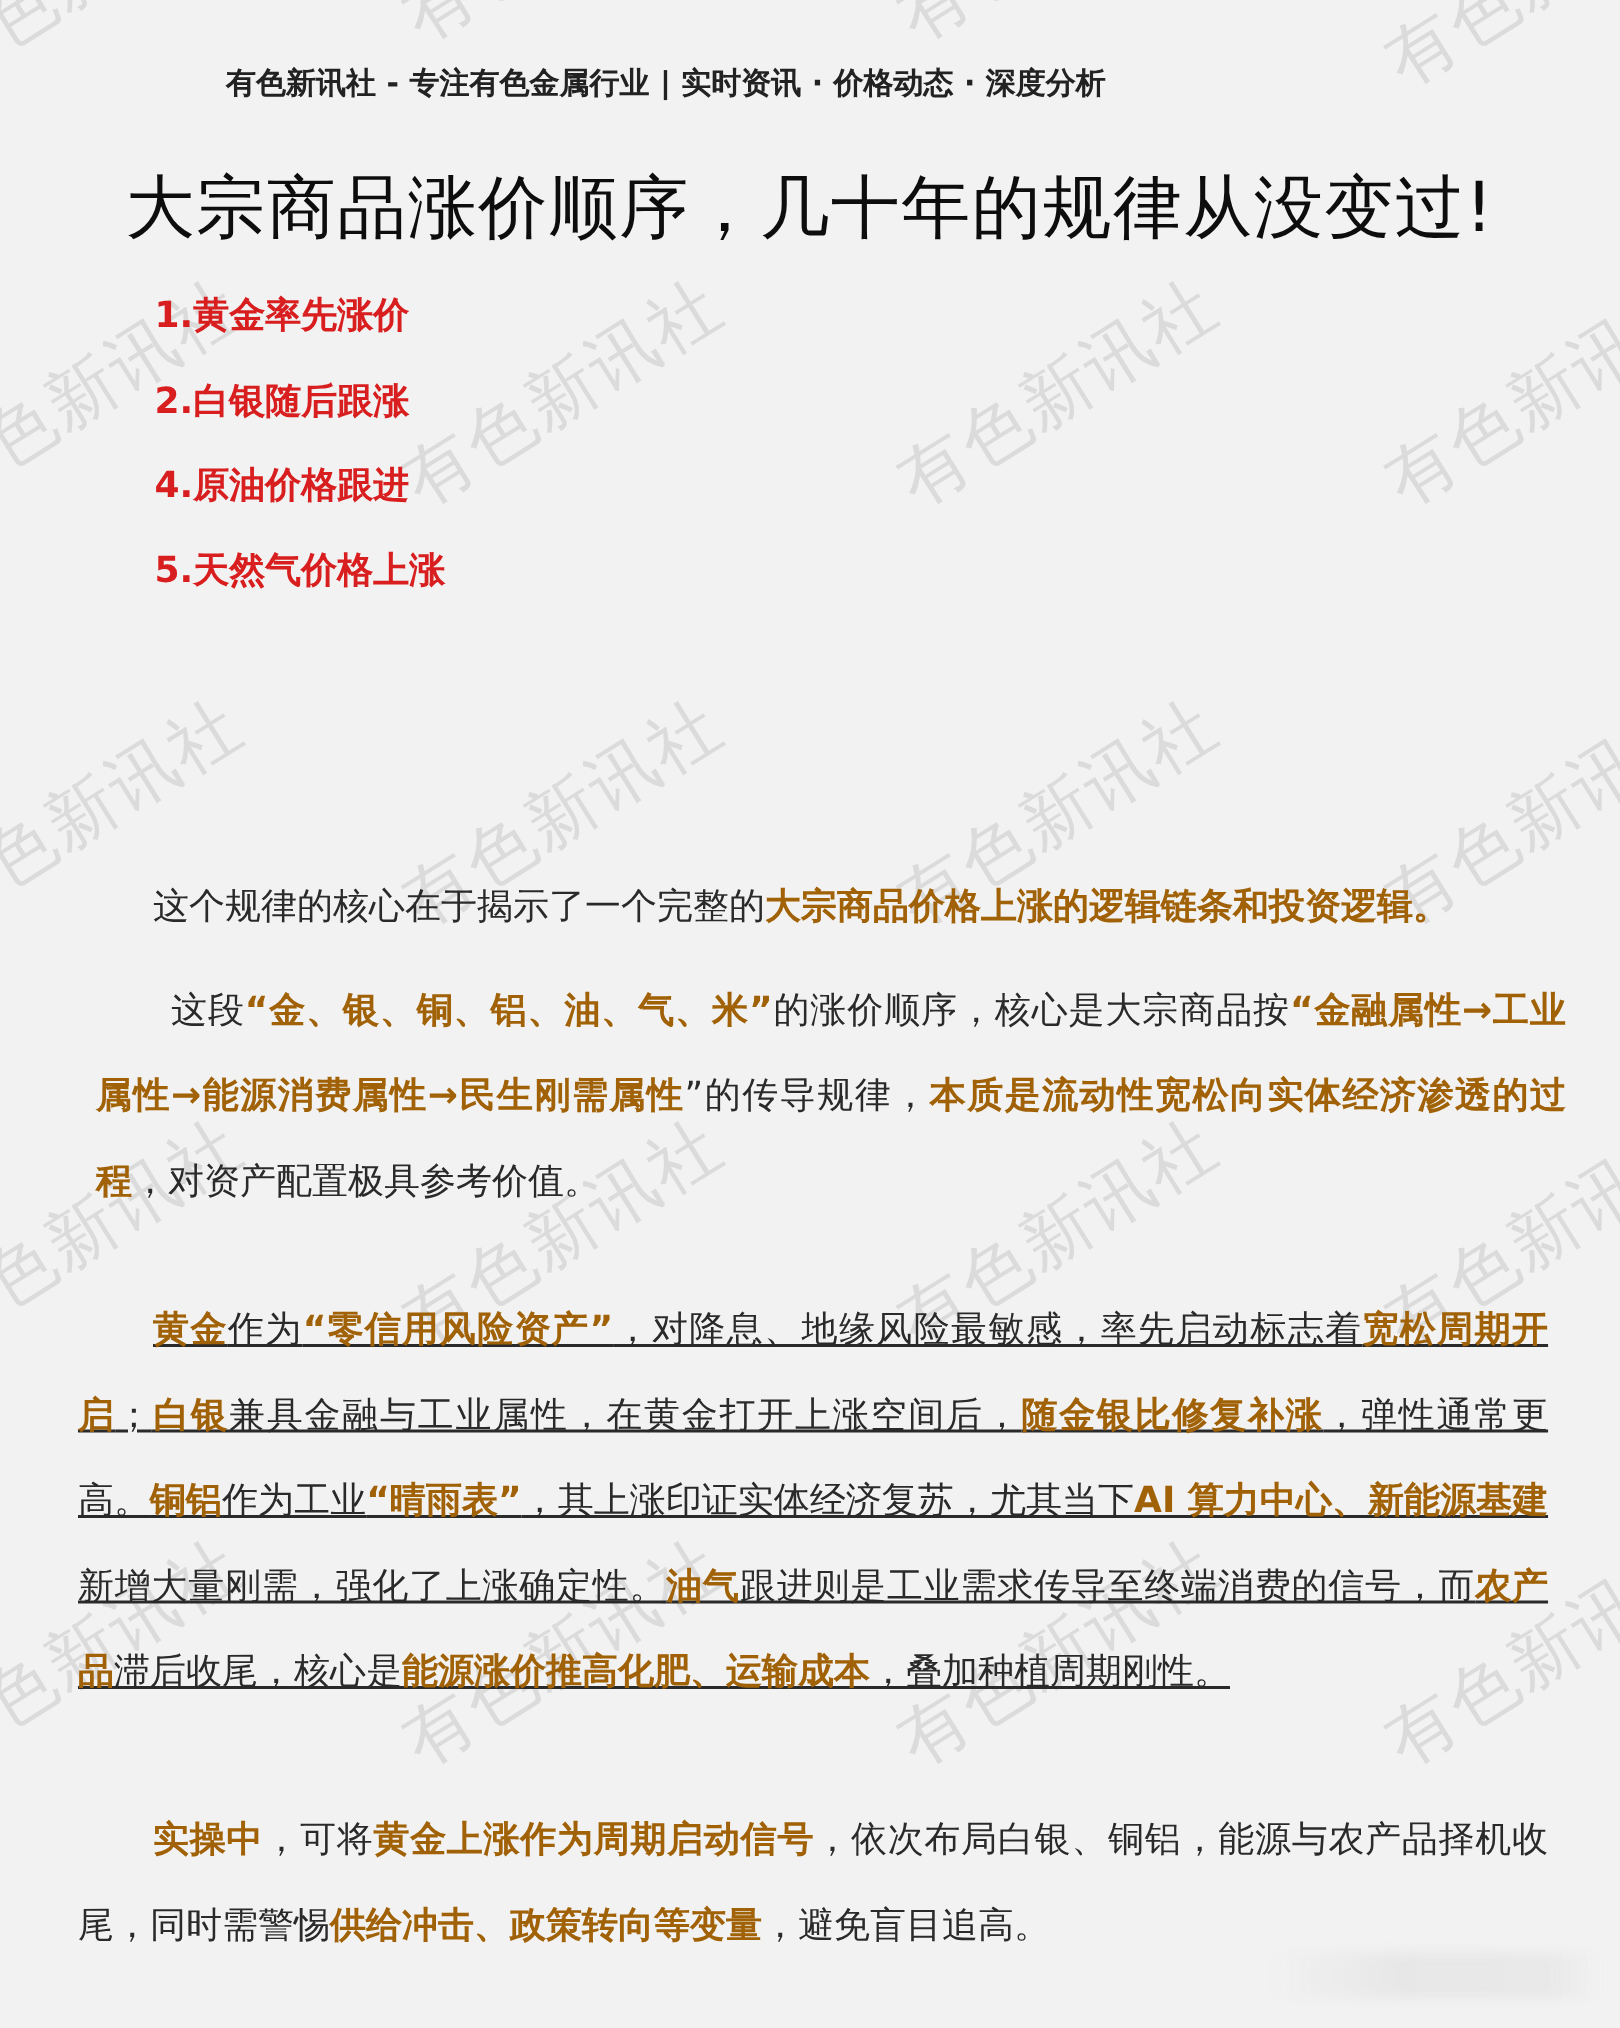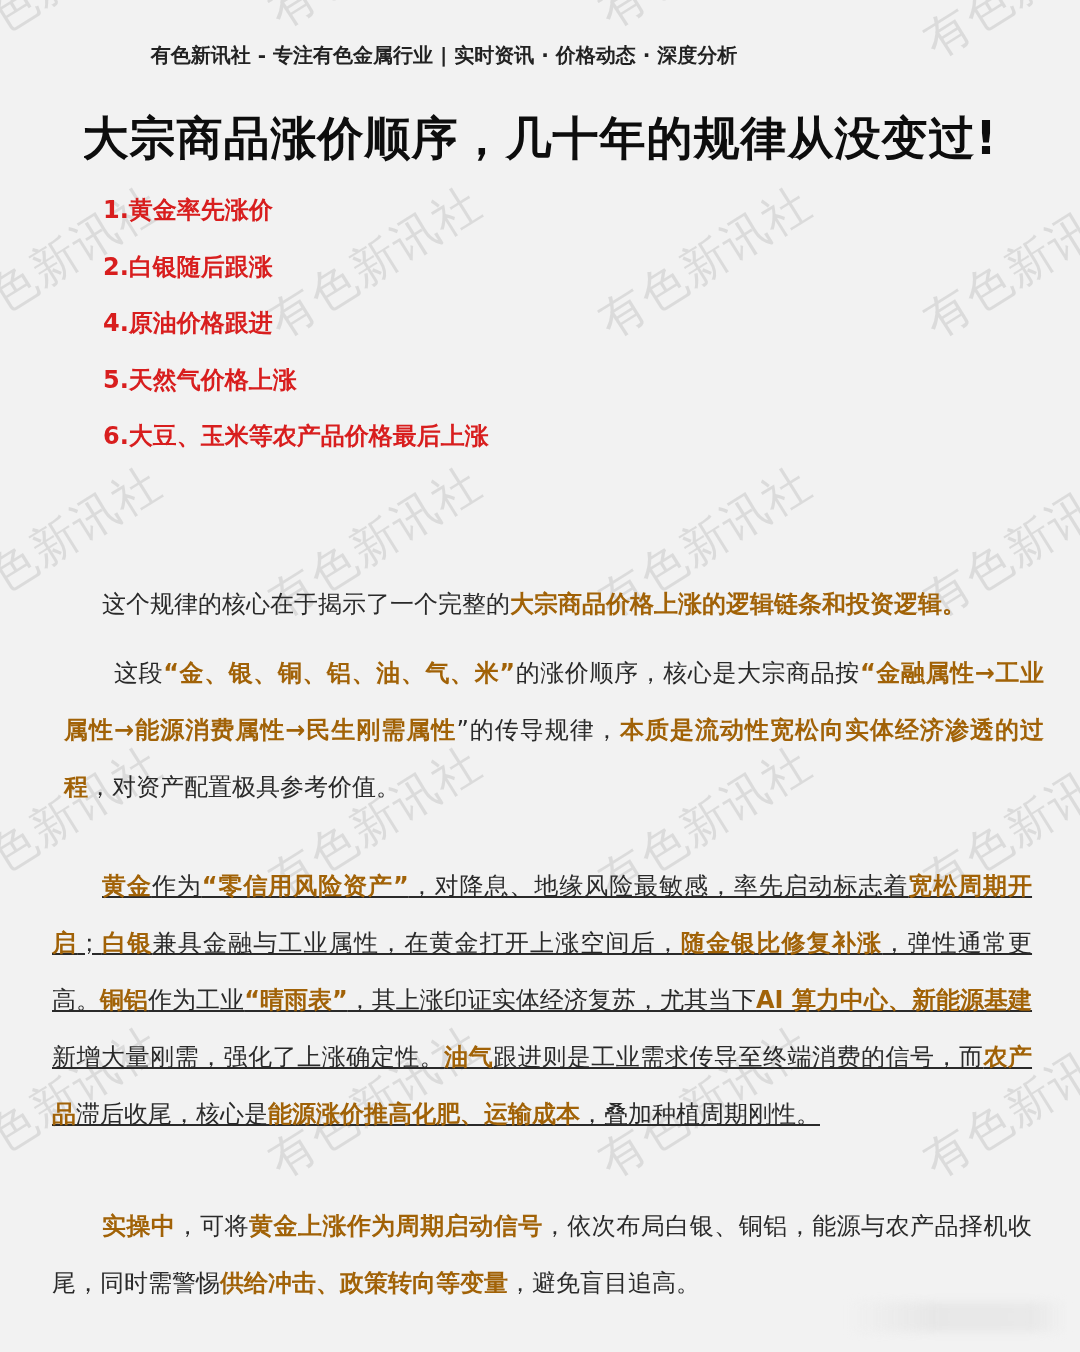--- a/index.html
+++ b/index.html
@@ -44,21 +44,21 @@
     font-weight: bold;
     color: #222;
   }
   .headline {
     position: absolute;
     top: 108px;
     left: 0;
     width: 1080px;
     text-align: center;
     font-size: 46px;
-    font-weight: bold;
+    font-weight: normal;
     color: #0d0d0d;
     letter-spacing: 1px;
   }
   .order-list {
     position: absolute;
     top: 190px;
     left: 103px;
     margin: 0;
     padding: 0;
     list-style: none;
@@ -133,21 +133,20 @@
 
 <div class="content">
   <div class="tagline">有色新讯社 - 专注有色金属行业 | 实时资讯 · 价格动态 · 深度分析</div>
   <h1 class="headline" style="margin:0;">大宗商品涨价顺序，几十年的规律从没变过!</h1>
 
   <ul class="order-list">
     <li>1.黄金率先涨价</li>
     <li>2.白银随后跟涨</li>
     <li>4.原油价格跟进</li>
     <li>5.天然气价格上涨</li>
-    <li>6.大豆、玉米等农产品价格最后上涨</li>
   </ul>
 
   <p class="body-text indent p1" style="margin:0;"><span>这个规律的核心在于揭示了一个完整的</span><b>大宗商品价格上涨的逻辑链条和投资逻辑。</b></p>
 
   <p class="body-text indent p2" style="margin:12px;"><span>这段</span><b>“金、银、铜、铝、油、气、米”</b><span>的涨价顺序，核心是大宗商品按</span><b>“金融属性→工业属性→能源消费属性→民生刚需属性</b><span>”的传导规律，</span><b>本质是流动性宽松向实体经济渗透的过程</b><span>，对资产配置极具参考价值。</span></p>
 
   <p class="body-text indent p3" style="margin:0;"><b>黄金</b><span>作为</span><b>“零信用风险资产”</b><span>，对降息、地缘风险最敏感，率先启动标志着</span><b>宽松周期开启</b><span>；</span><b>白银</b><span>兼具金融与工业属性，在黄金打开上涨空间后，</span><b>随金银比修复补涨</b><span>，弹性通常更高。</span><b>铜铝</b><span>作为工业</span><b>“晴雨表”</b><span>，其上涨印证实体经济复苏，尤其当下</span><b>AI 算力中心、新能源基建</b><span>新增大量刚需，强化了上涨确定性。</span><b>油气</b><span>跟进则是工业需求传导至终端消费的信号，而</span><b>农产品</b><span>滞后收尾，核心是</span><b>能源涨价推高化肥、运输成本</b><span>，叠加种植周期刚性。</span></p>
 
   <p class="body-text indent p4" style="margin:0;"><b>实操中</b><span>，可将</span><b>黄金上涨作为周期启动信号</b><span>，依次布局白银、铜铝，能源与农产品择机收尾，同时需警惕</span><b>供给冲击、政策转向等变量</b><span>，避免盲目追高。</span></p>
 </div>

